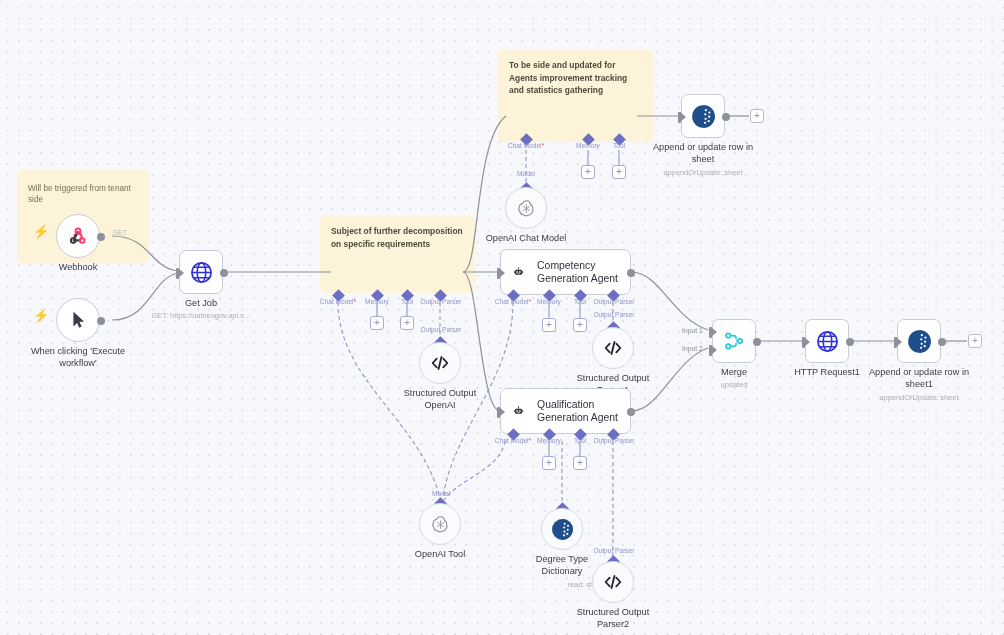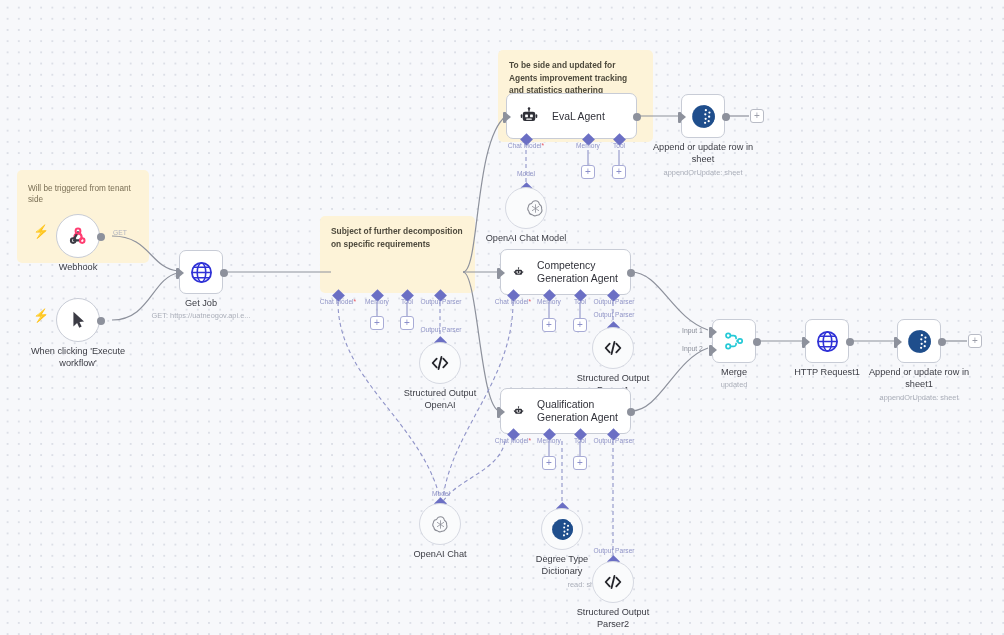--- a/index.html
+++ b/index.html
@@ -202,48 +202,32 @@
   <div class="diamond" style="left:436px; top:338px;"></div>
   <div class="cnode" style="left:419px; top:342px;">
     <svg class="ic" width="22" height="22" viewBox="0 0 24 24">
       <path d="M8.4 7.2 4 12l4.4 4.8M15.6 7.2 20 12l-4.4 4.8M13.6 5.4 10.4 18.6" fill="none" stroke="#25262c" stroke-width="2" stroke-linecap="round" stroke-linejoin="round"></path>
     </svg>
     <div class="nlabel">
       <span>Structured Output</span><br><span>OpenAI</span>
     </div>
   </div>
 
-  <div class="node agent" style="left:506px; top:93px; width:131px;">
-    <svg class="ic" width="20" height="20" viewBox="0 0 24 24">
-      <rect x="4.5" y="7" width="15" height="11" rx="2.6" fill="#2f3038"></rect>
-      <rect x="7.4" y="10.2" width="3.3" height="3.3" rx="0.6" fill="#fff"></rect>
-      <rect x="13.3" y="10.2" width="3.3" height="3.3" rx="0.6" fill="#fff"></rect>
-      <rect x="8.6" y="15" width="6.8" height="1.5" rx="0.7" fill="#fff"></rect>
-      <rect x="11.2" y="3.4" width="1.6" height="3.4" fill="#2f3038"></rect>
-      <circle cx="12" cy="3" r="1.5" fill="#2f3038"></circle>
-      <rect x="2.1" y="10" width="2" height="4.5" rx="1" fill="#2f3038"></rect>
-      <rect x="19.9" y="10" width="2" height="4.5" rx="1" fill="#2f3038"></rect>
-    </svg>
-    <span class="agent-title">EvaL Agent</span>
-    <div class="bar-in" style="left:-4px; top:18px;"></div>
-    <div class="arrow-in" style="left:-2px; top:18px;"></div>
-    <div class="dot-out" style="left:100%; top:19px; margin-left:-3px;"></div>
-  </div>
   <div class="diamond" style="left:522px; top:135px;"></div>
   <div class="portlabel" style="left:526px; top:142px;"><span>Chat Model</span><span class="req">*</span></div>
   <div class="portlabel" style="left:526px; top:170px;">Model</div>
   <div class="diamond" style="left:584px; top:135px;"></div>
   <div class="portlabel" style="left:588px; top:142px;">Memory</div>
   <div class="plusbox" style="left:581px; top:165px;">+</div>
   <div class="diamond" style="left:615px; top:135px;"></div>
   <div class="portlabel" style="left:619px; top:142px;">Tool</div>
   <div class="plusbox" style="left:612px; top:165px;">+</div>
 
   <div class="diamond" style="left:522px; top:184px;"></div>
-  <div class="cnode" style="left:505px; top:187px;justify-content:flex-end;">
+  <div class="cnode" style="left:505px; top:187px;">
     <svg class="ic" width="21" height="21" viewBox="0 0 24 24">
       <path d="M12 3.2c-2 0-3.7 1.2-4.4 3-2 .2-3.6 1.8-3.8 3.8-1 1.7-.8 3.9.6 5.3.2 2 1.8 3.6 3.8 3.8 1.4 1.4 3.6 1.6 5.3.6 1.7.2 3.4-.7 4.3-2.2 1.5-1.3 2-3.4 1.2-5.2.3-2-.7-3.9-2.4-4.8C15.9 4.2 14 3.2 12 3.2z" fill="none" stroke="#8b8d96" stroke-width="1.15"></path>
       <path d="M12 7.2v9.6M8 9.4l8 5.2M16 9.4l-8 5.2" fill="none" stroke="#8b8d96" stroke-width=".9"></path>
     </svg>
     <div class="nlabel">OpenAI Chat Model</div>
   </div>
 
   <div class="node sq" style="left:681px; top:94px;">
     <svg class="ic" width="27" height="27" viewBox="0 0 24 24">
       <circle cx="12" cy="12" r="10" fill="#1f4e8c"></circle>
@@ -338,21 +322,21 @@
   <div class="diamond" style="left:609px; top:430px;"></div>
   <div class="portlabel" style="left:614px; top:437px;">Output Parser</div>
 
   <div class="portlabel" style="left:441px; top:490px;">Model</div>
   <div class="diamond" style="left:436px; top:499px;"></div>
   <div class="cnode" style="left:419px; top:503px;">
     <svg class="ic" width="21" height="21" viewBox="0 0 24 24">
       <path d="M12 3.2c-2 0-3.7 1.2-4.4 3-2 .2-3.6 1.8-3.8 3.8-1 1.7-.8 3.9.6 5.3.2 2 1.8 3.6 3.8 3.8 1.4 1.4 3.6 1.6 5.3.6 1.7.2 3.4-.7 4.3-2.2 1.5-1.3 2-3.4 1.2-5.2.3-2-.7-3.9-2.4-4.8C15.9 4.2 14 3.2 12 3.2z" fill="none" stroke="#8b8d96" stroke-width="1.15"></path>
       <path d="M12 7.2v9.6M8 9.4l8 5.2M16 9.4l-8 5.2" fill="none" stroke="#8b8d96" stroke-width=".9"></path>
     </svg>
-    <div class="nlabel">OpenAI Chat</div>
+    <div class="nlabel">OpenAI Tool</div>
   </div>
 
   <div class="diamond" style="left:558px; top:504px;"></div>
   <div class="cnode" style="left:541px; top:508px;">
     <svg class="ic" width="25" height="25" viewBox="0 0 24 24">
       <circle cx="12" cy="12" r="10" fill="#1f4e8c"></circle>
       <path d="M12 2a10 10 0 0 0 0 20z" fill="#ffffff"></path>
       <path d="M12 2a10 10 0 0 1 0 20 7.6 7.6 0 0 1 0-20z" fill="#1f4e8c"></path>
       <g fill="#ffffff">
         <circle cx="14.1" cy="6.4" r="1"></circle>

